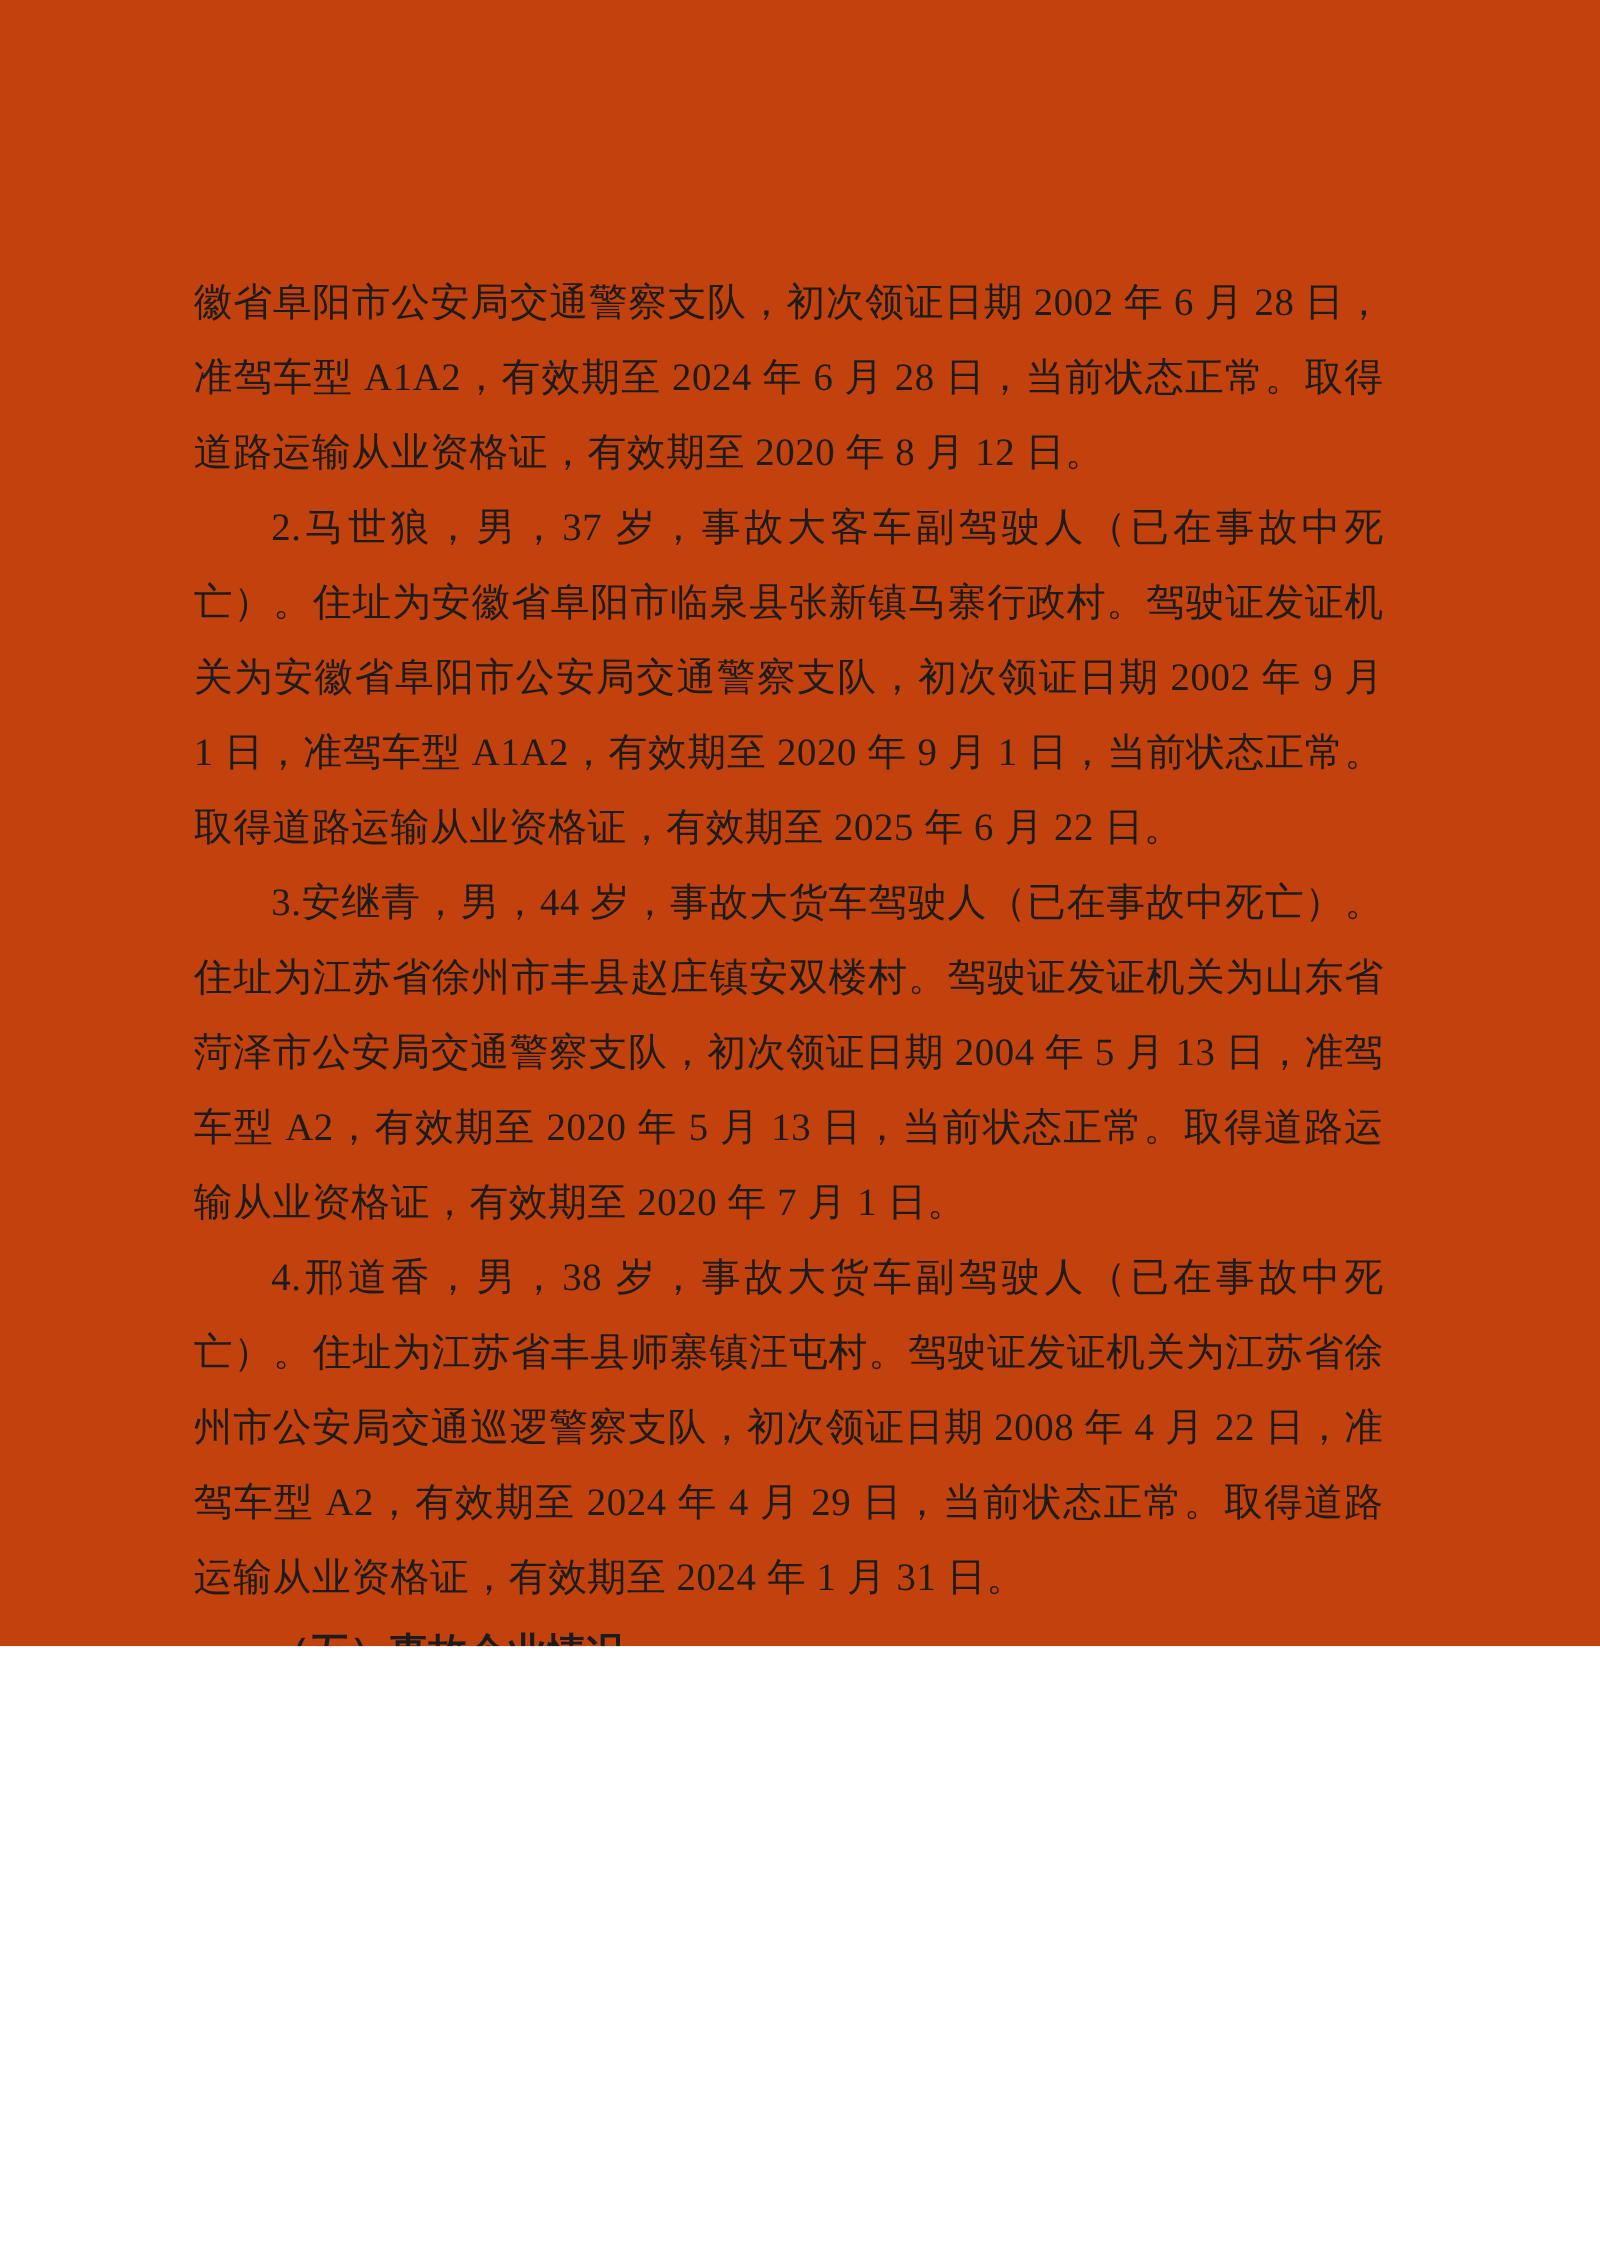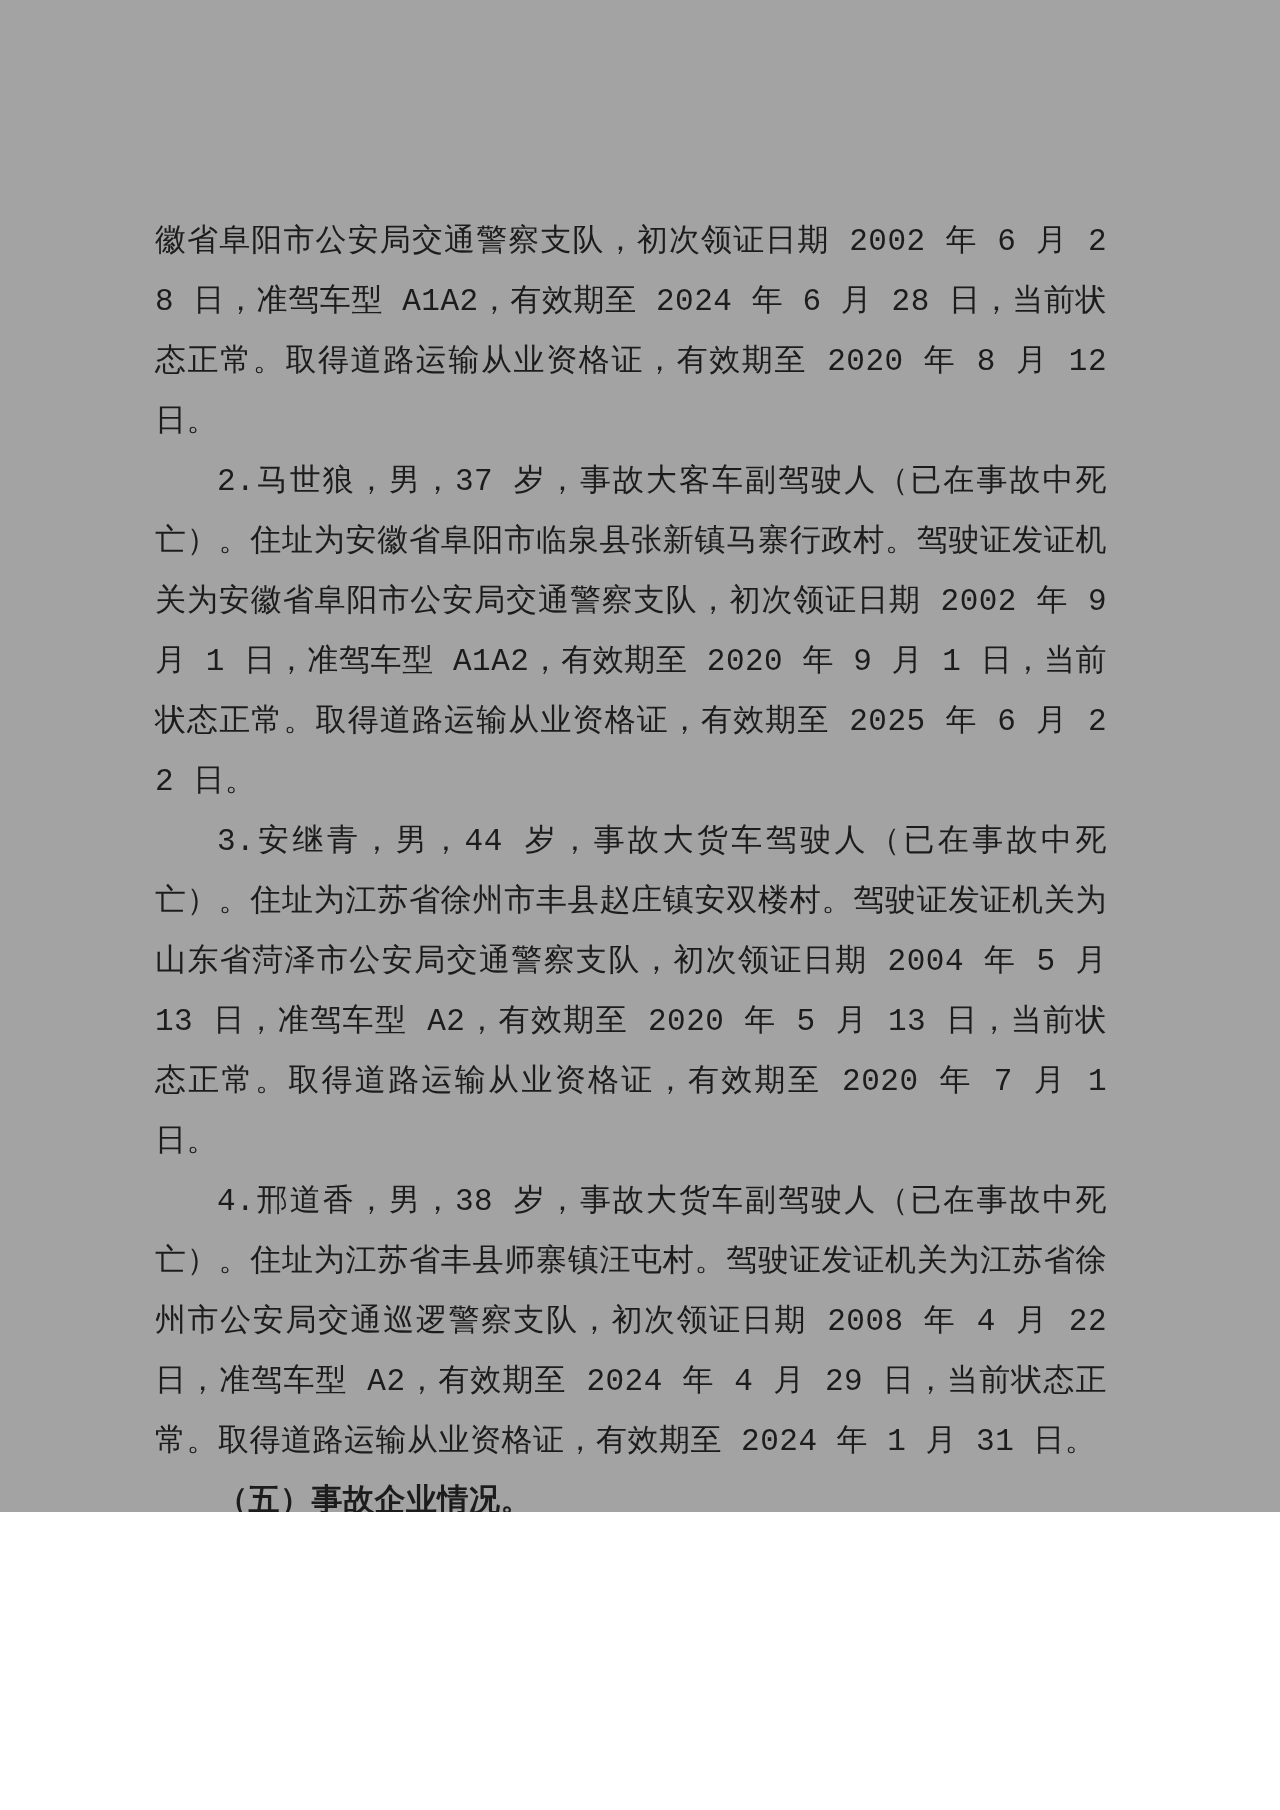--- a/index.html
+++ b/index.html
@@ -3,24 +3,24 @@
 <meta charset="utf-8">
 <style>
   html, body {
     margin: 0;
     padding: 0;
     background: #ffffff;
   }
   .page {
     position: relative;
     width: 1280px;
-    height: 1512px;
-    background: #a3a3a3;
+    height: 1317px;
+    background: #c2410c;
     overflow: hidden;
-    font-family: Liberation Mono, monospace;
+    font-family: Liberation Serif, serif;
   }
   .text-block {
     position: absolute;
     left: 155px;
     top: 212px;
     width: 952px;
     color: #1c1c1c;
   }
   .para {
     margin: 0;

